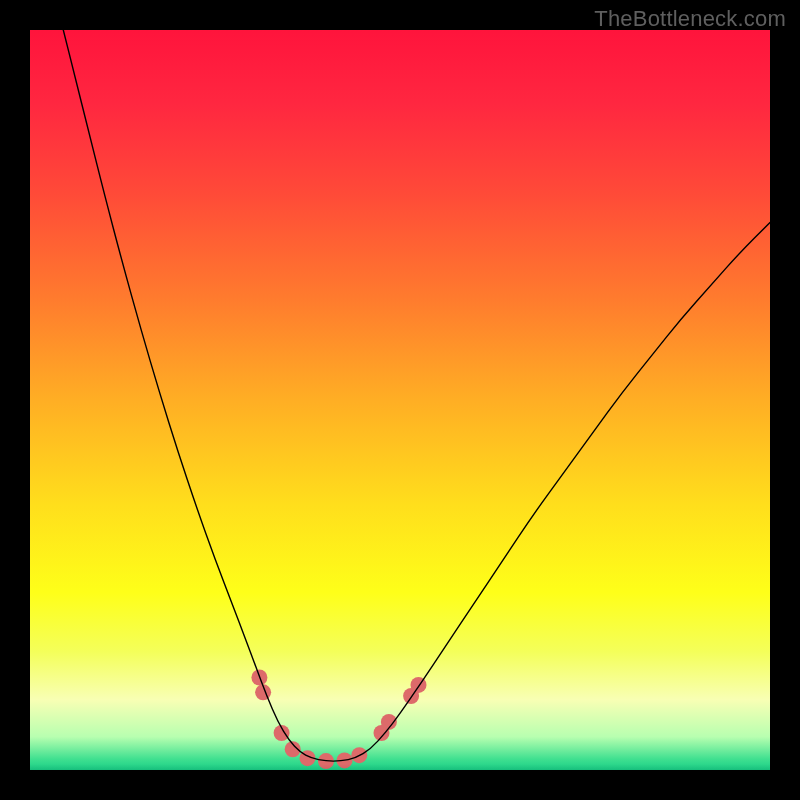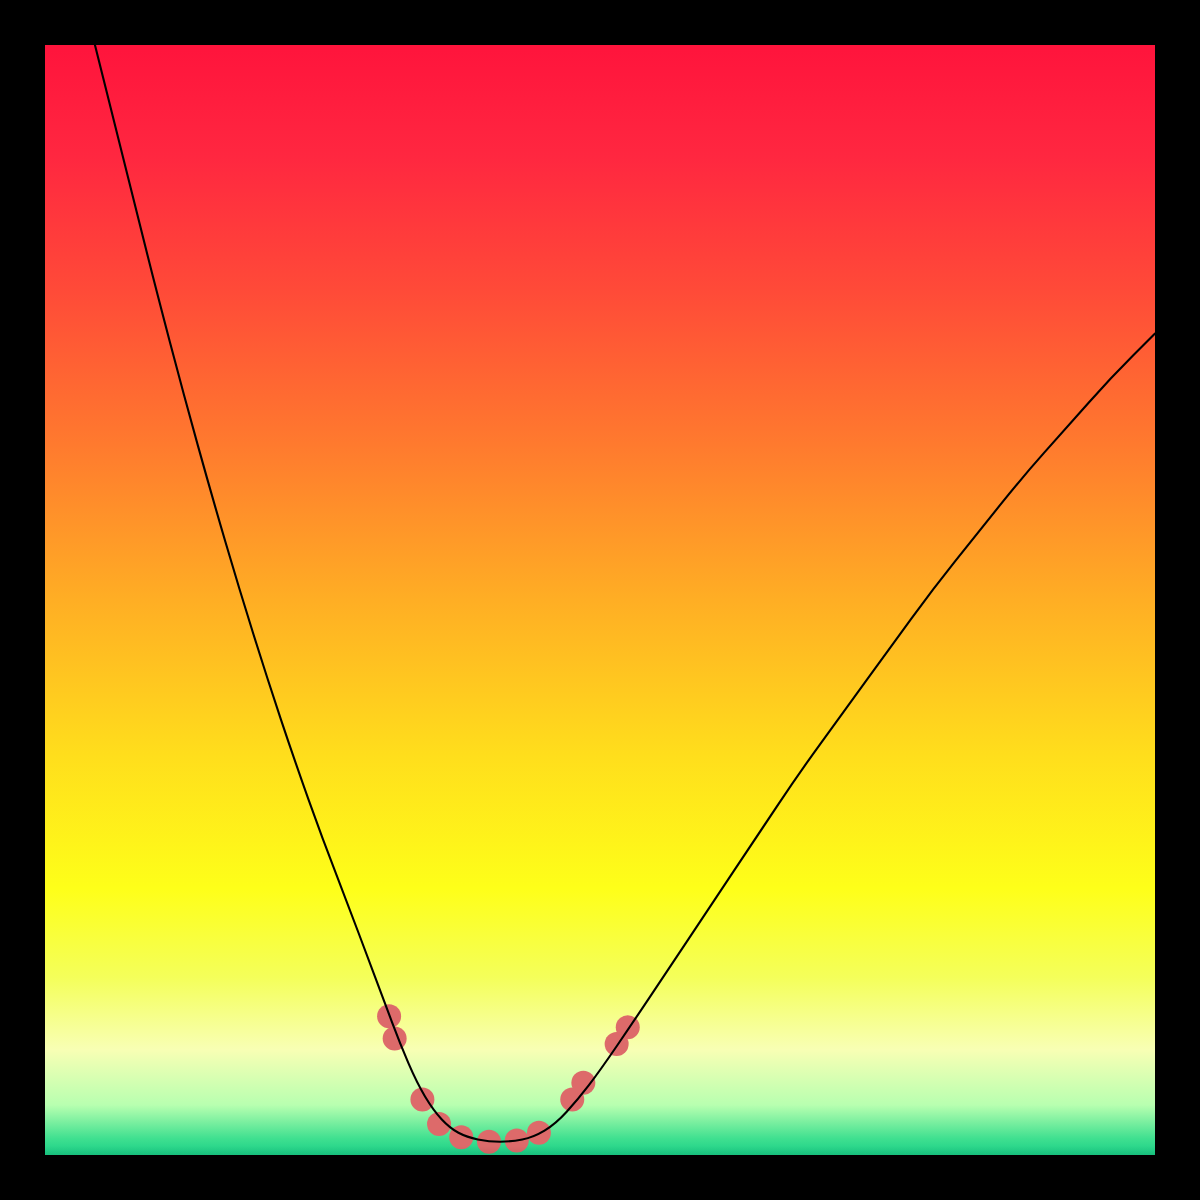--- a/index.html
+++ b/index.html
@@ -51,20 +51,21 @@
     bottom: 0;
     width: 740px;
     height: 6px;
     background: linear-gradient(to top, rgba(0,0,0,0.08), transparent);
   }
 </style>
 </head>
 <body>
 
 <div class="frame">
+  <div class="watermark">TheBottleneck.com</div>
 
   <div class="plot-area">
     <svg class="gradient" viewBox="0 0 740 740" preserveAspectRatio="none">
       <defs>
         <linearGradient id="bg-grad" x1="0" y1="0" x2="0" y2="1">
             <stop offset="0.00%" stop-color="#ff143c"></stop>
             <stop offset="10.00%" stop-color="#ff2740"></stop>
             <stop offset="22.00%" stop-color="#ff4a38"></stop>
             <stop offset="36.00%" stop-color="#ff7a2e"></stop>
             <stop offset="50.00%" stop-color="#ffae24"></stop>

